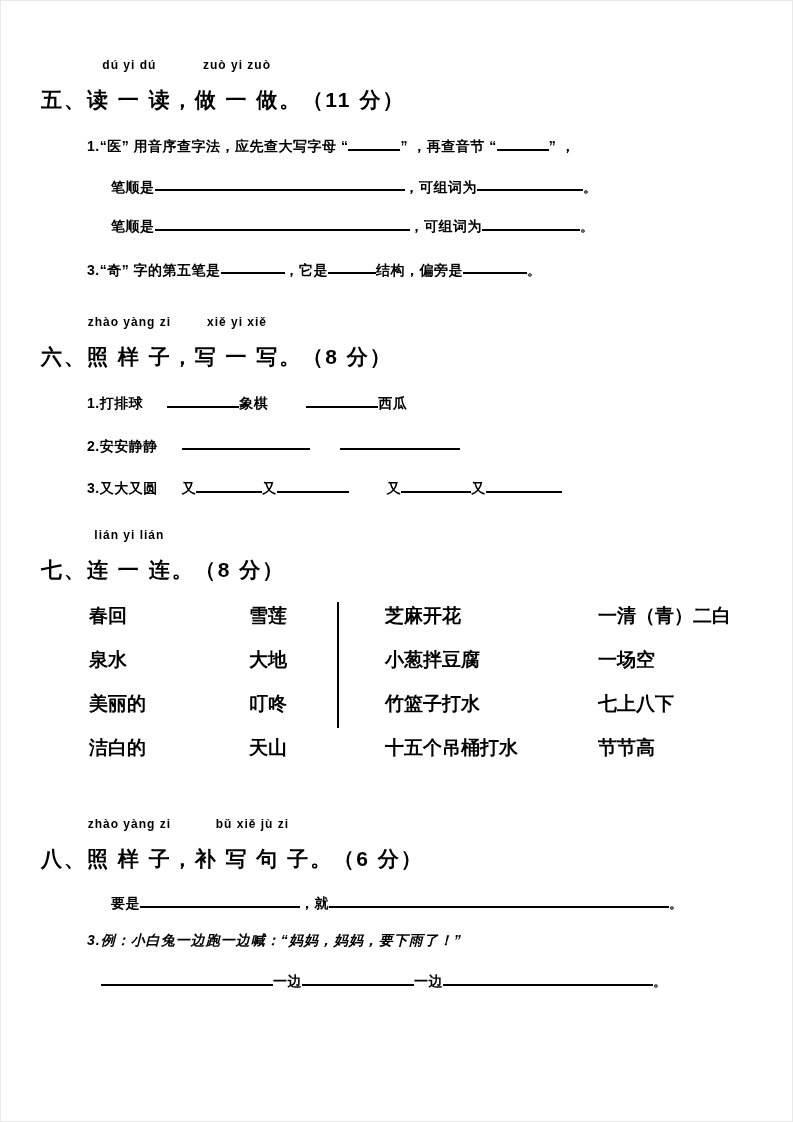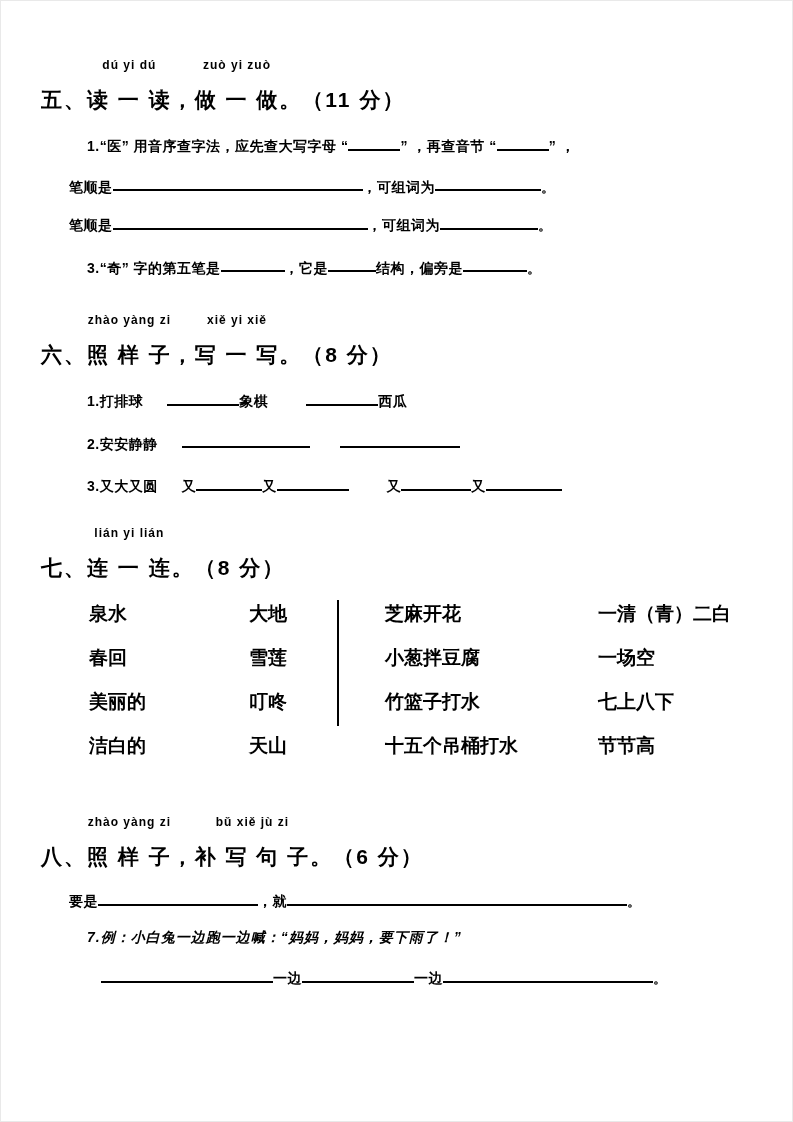--- a/index.html
+++ b/index.html
@@ -20,21 +20,21 @@
   .rgroup { display:inline-flex; flex-direction:column; align-items:center;gap:14px; }
   .py { font-size:12px; font-weight:700; letter-spacing:1px; line-height:1; margin-bottom:3px; white-space:nowrap; }
   .rb { line-height:1.15; }
   .hpart { line-height:1.15; }
 
   
   .qline {
     font-size:14px; font-weight:700; white-space:nowrap;
     margin-left:86px; letter-spacing:0.5px; line-height:1.2;
   }
-  .indent2 { margin-left:68px; }
+  .indent2 { margin-left:110px;font-family:Liberation Serif, serif; }
   .bl { display:inline-block; height:1.05em; border-bottom:2px solid #000; vertical-align:baseline; }
 
   
   .match { display:flex; margin-left:88px; margin-top:12px; font-size:19px; font-weight:700; }
   .mrow { height:44px; display:flex; align-items:center; }
   .ca { width:160px; } .cb { width:88px; }
   .cc { width:213px; } .cd { white-space:nowrap; }
   .mdivider { width:2px; background:#000; height:126px; margin-top:8px; margin-right:46px; }
 
   .exline { font-style:italic; letter-spacing:1px; }
@@ -109,26 +109,26 @@
       <span class="py">lián yi lián</span>
       <span class="rb">连 一 连</span>
     </span>
     <span class="hpart">。</span>
     <span class="hpart">（8 分）</span>
   </div>
 
   <div class="match">
     <div>
       <div class="mrow">
+          <span class="ca">春回</span>
+          <span class="cb">雪莲</span>
+        </div>
+      <div class="mrow">
           <span class="ca">泉水</span>
           <span class="cb">大地</span>
-        </div>
-      <div class="mrow">
-          <span class="ca">春回</span>
-          <span class="cb">雪莲</span>
         </div>
       <div class="mrow">
           <span class="ca">美丽的</span>
           <span class="cb">叮咚</span>
         </div>
       <div class="mrow">
           <span class="ca">洁白的</span>
           <span class="cb">天山</span>
         </div>
     </div>
@@ -165,18 +165,18 @@
       <span class="rb">补 写 句 子</span>
     </span>
     <span class="hpart">。</span>
     <span class="hpart">（6 分）</span>
   </div>
 
   <div class="qline indent2 mt20">
     <span>要是</span><span class="bl" style="width:160px"></span><span>，就</span><span class="bl" style="width:340px"></span><span>。</span>
   </div>
 
-  <div class="qline exline mt20">7.例：小白兔一边跑一边喊：“妈妈，妈妈，要下雨了！”</div>
+  <div class="qline exline mt20">3.例：小白兔一边跑一边喊：“妈妈，妈妈，要下雨了！”</div>
   <div class="qline mt20" style="margin-left:100px">
     <span class="bl" style="width:172px"></span><span>一边</span><span class="bl" style="width:112px"></span><span>一边</span><span class="bl" style="width:210px"></span><span>。</span>
   </div>
 
 </div>
 
 </body></html>

